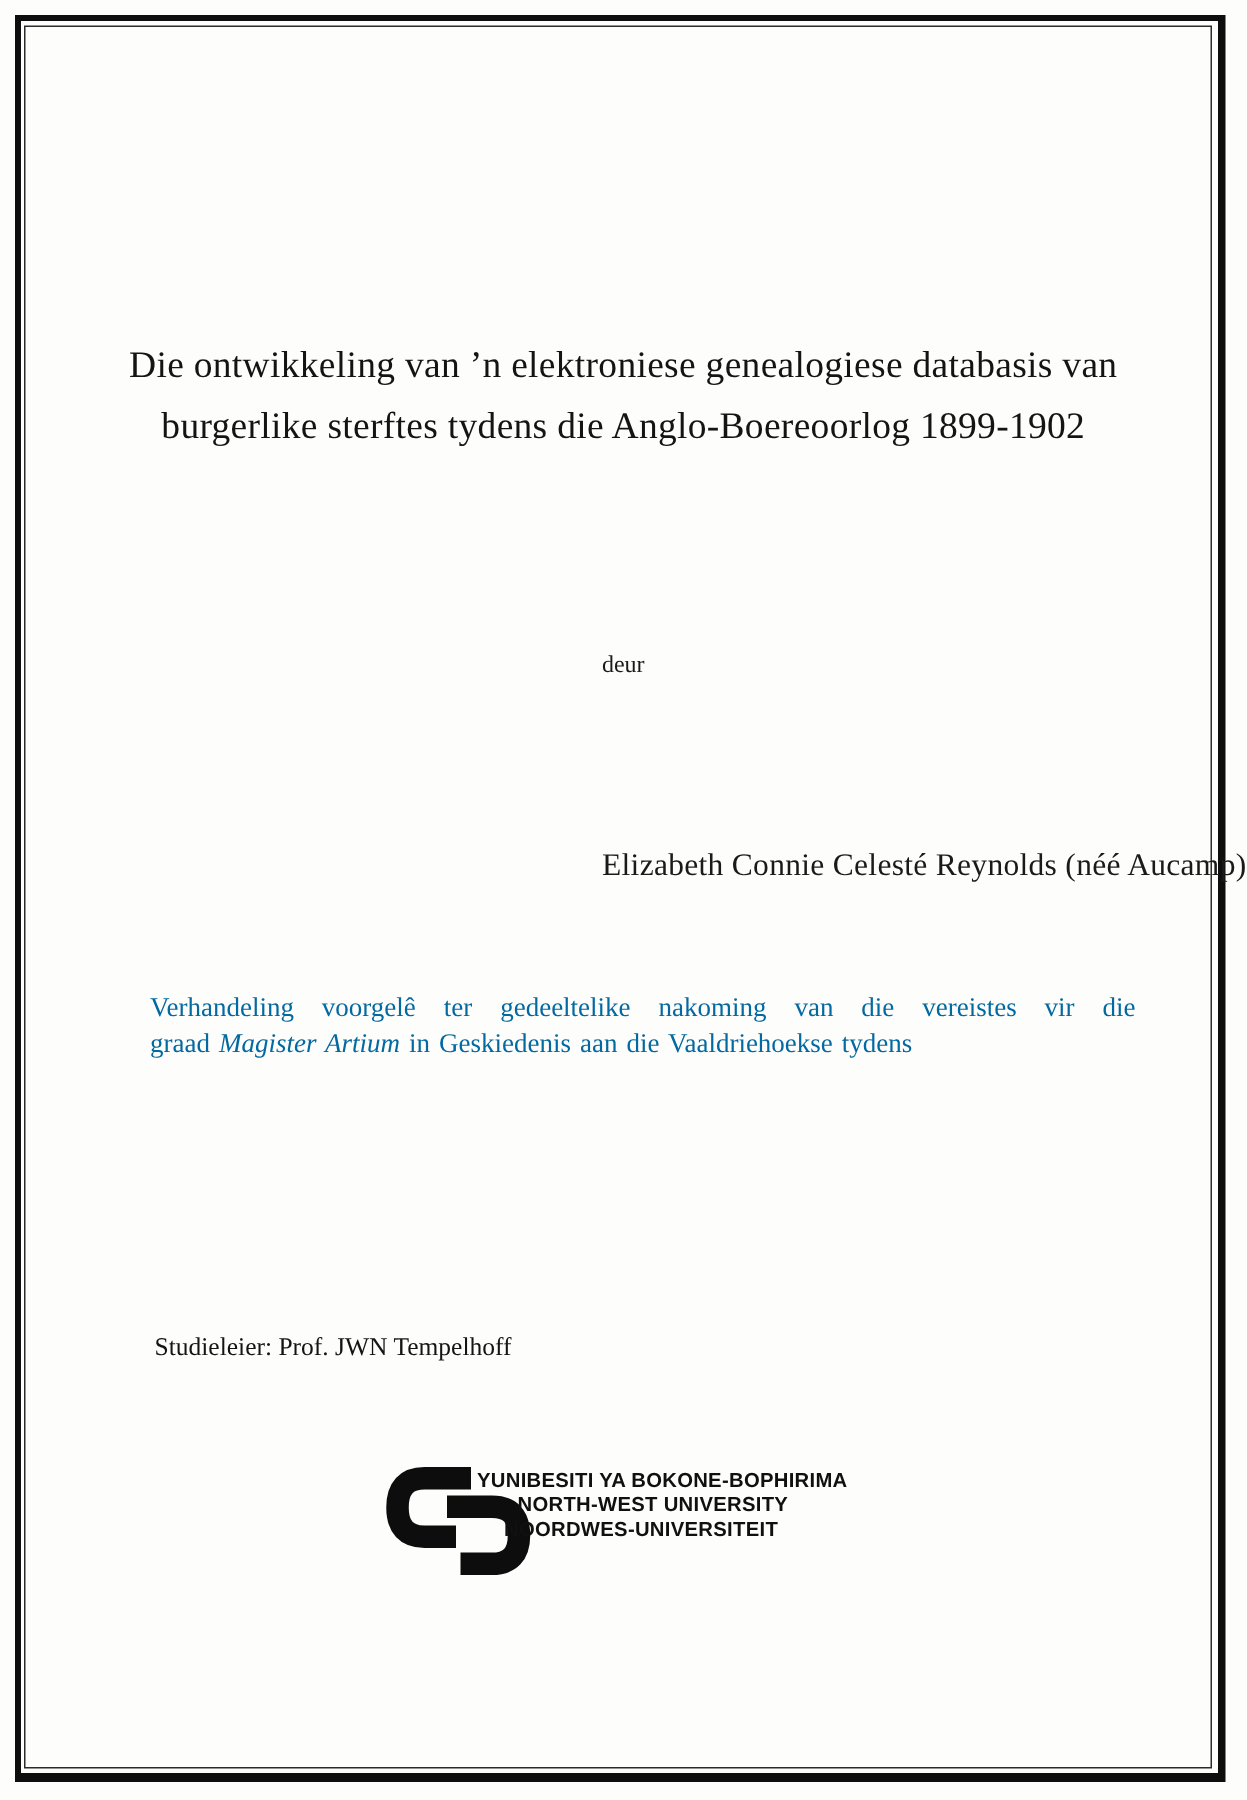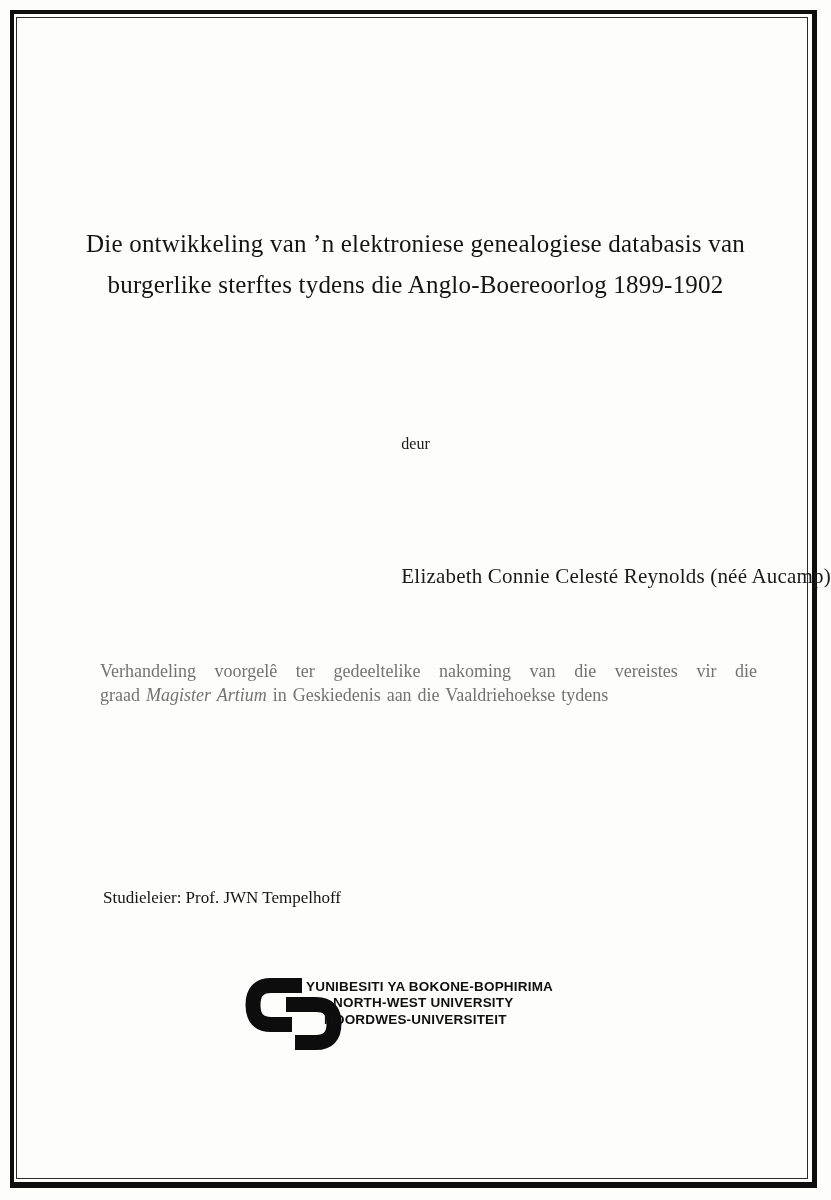--- a/index.html
+++ b/index.html
@@ -57,37 +57,37 @@
     line-height: 30px;
     letter-spacing: 0.2px;
     margin-top: 44px;
   }
   .statement {
     position: absolute;
     left: 100px; top: 659px;
     width: 657px;
     font-size: 18px;
     line-height: 24px;
-    color: #737373;
+    color: #0369a1;
   }
   .statement .just {
     text-align: justify;
     text-align-last: justify;
   }
   .statement .st-line2 { word-spacing: 1.5px; }
   .supervisor-block {
     position: absolute;
     left: 103px; top: 884px;
     font-size: 17px;
     line-height: 28px;
     color: #141414;
   }
   .logo {
     position: absolute;
-    left: 245px; top: 977px;
+    left: 257px; top: 977px;
     width: 340px; height: 80px;
   }
   .logo-mark { position: absolute; left: 0; top: 1px; }
   .logo-text {
     position: absolute;
     left: 61px; top: 2px;
     font-family: "Liberation Sans", "DejaVu Sans", sans-serif;
     font-weight: 700;
     font-size: 13.5px;
     line-height: 16.3px;

